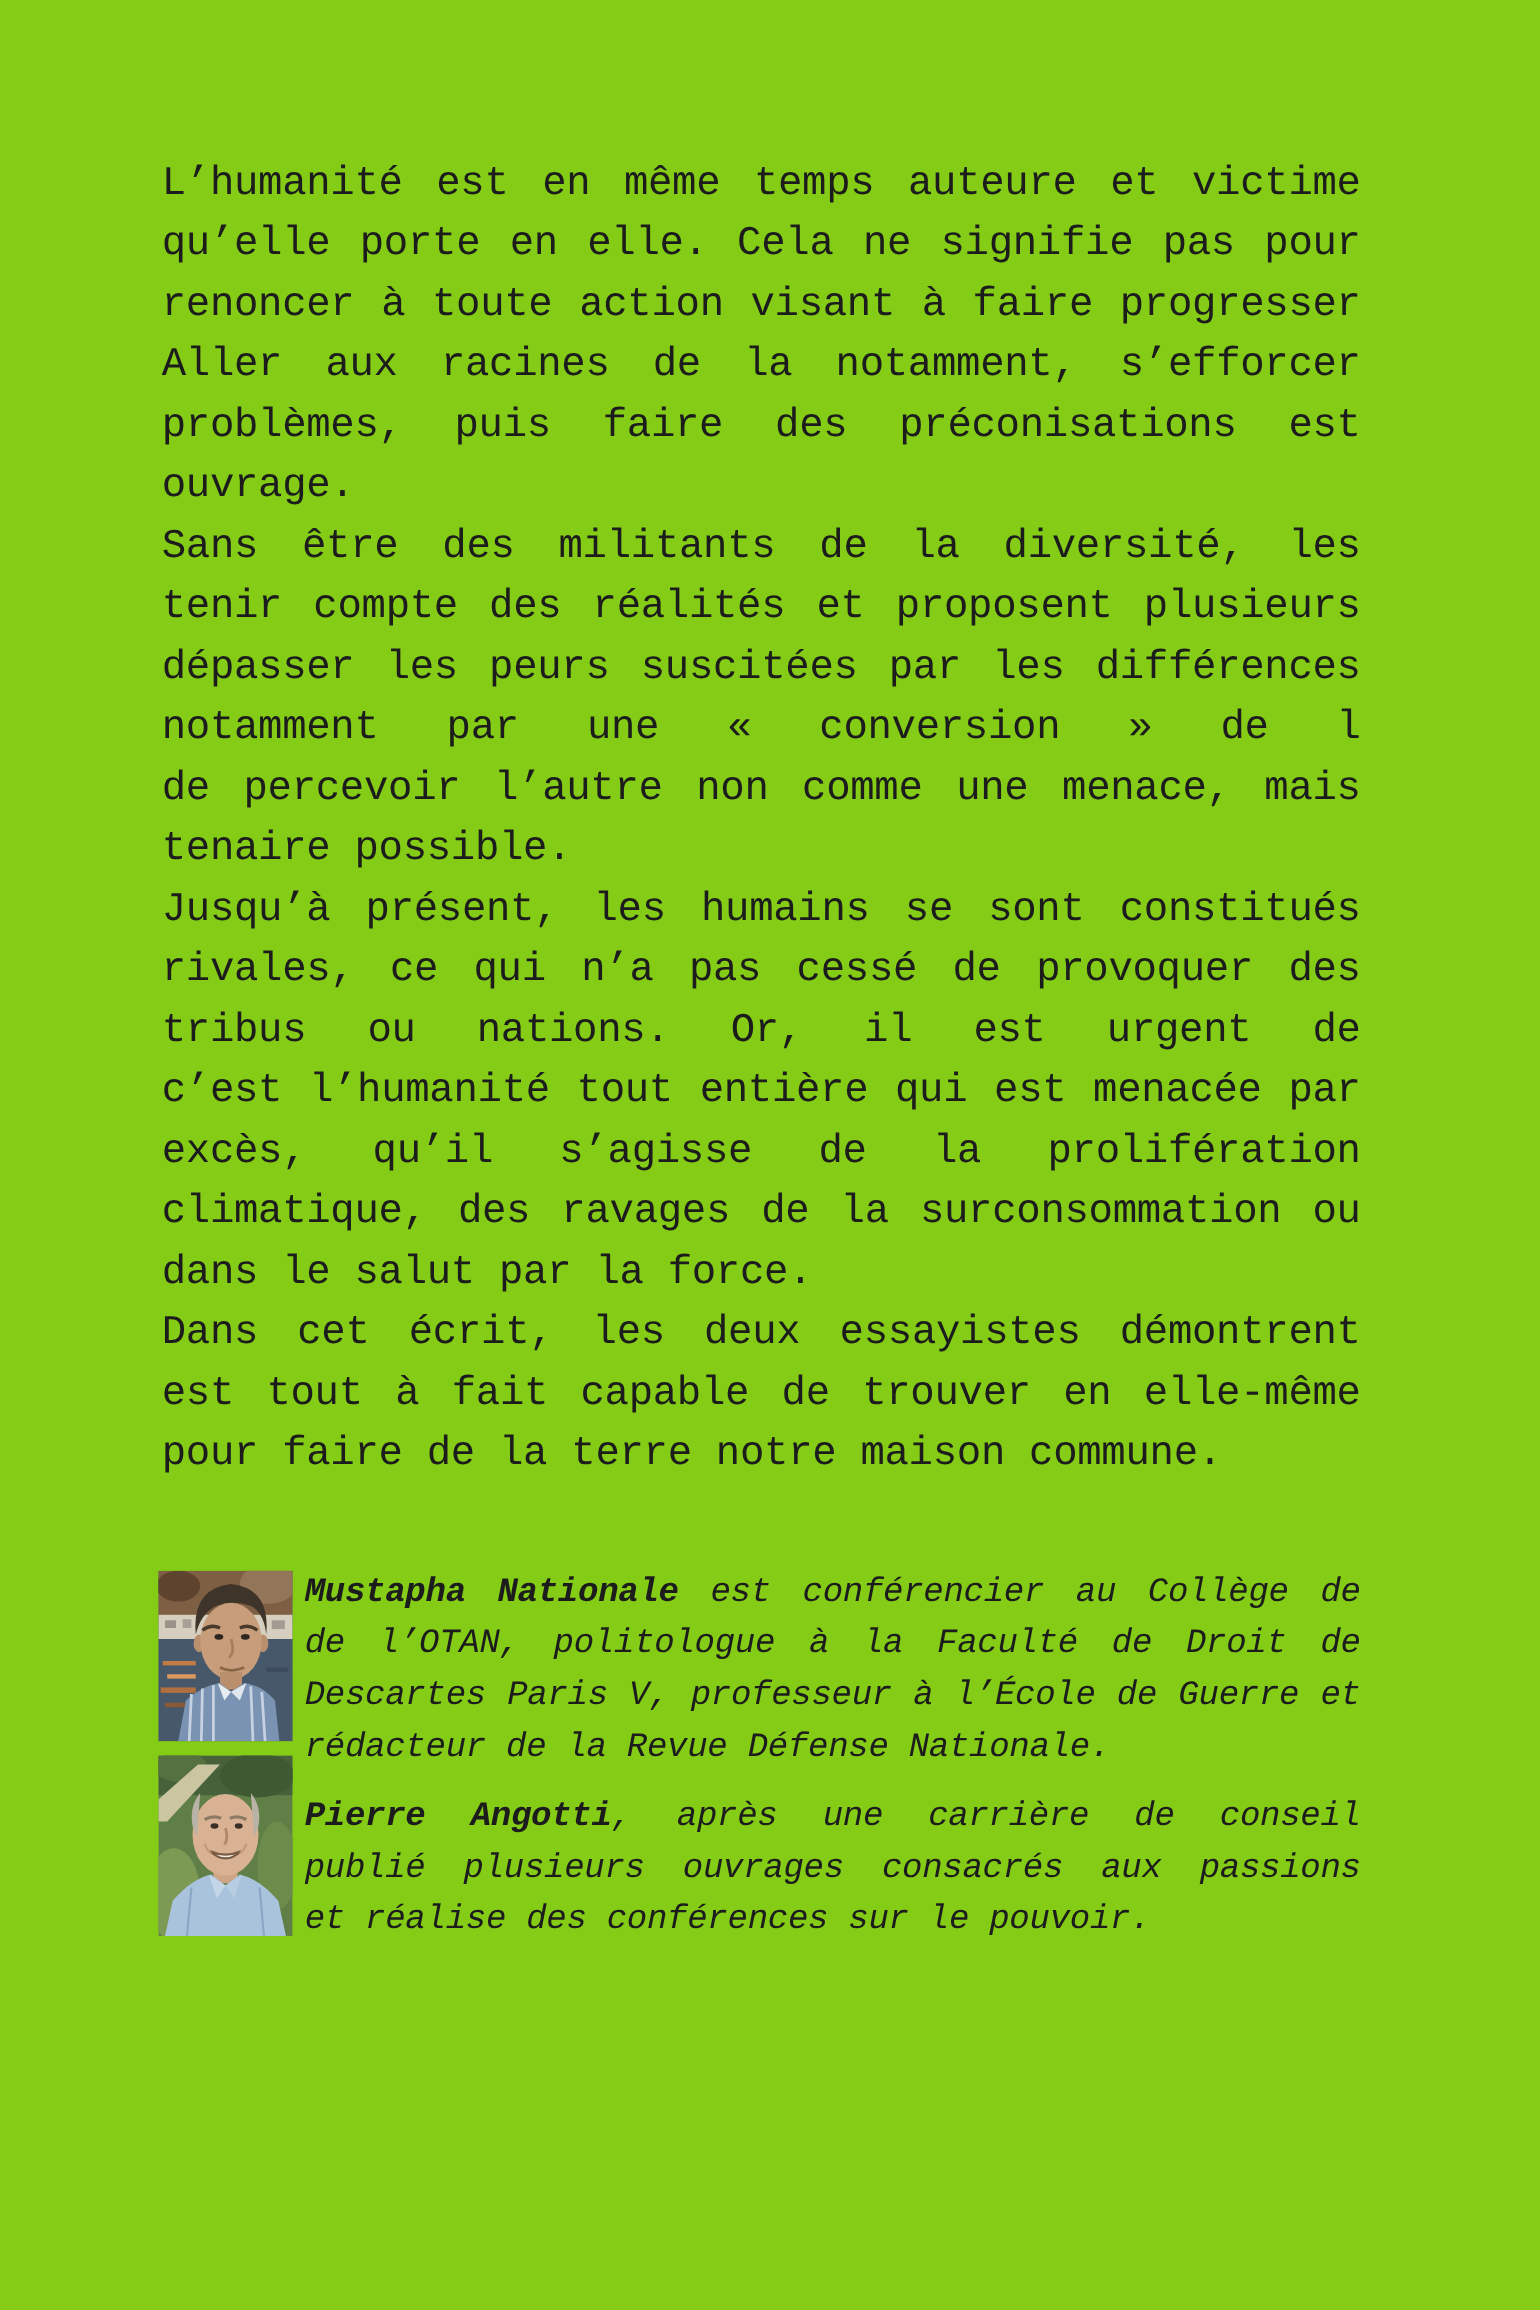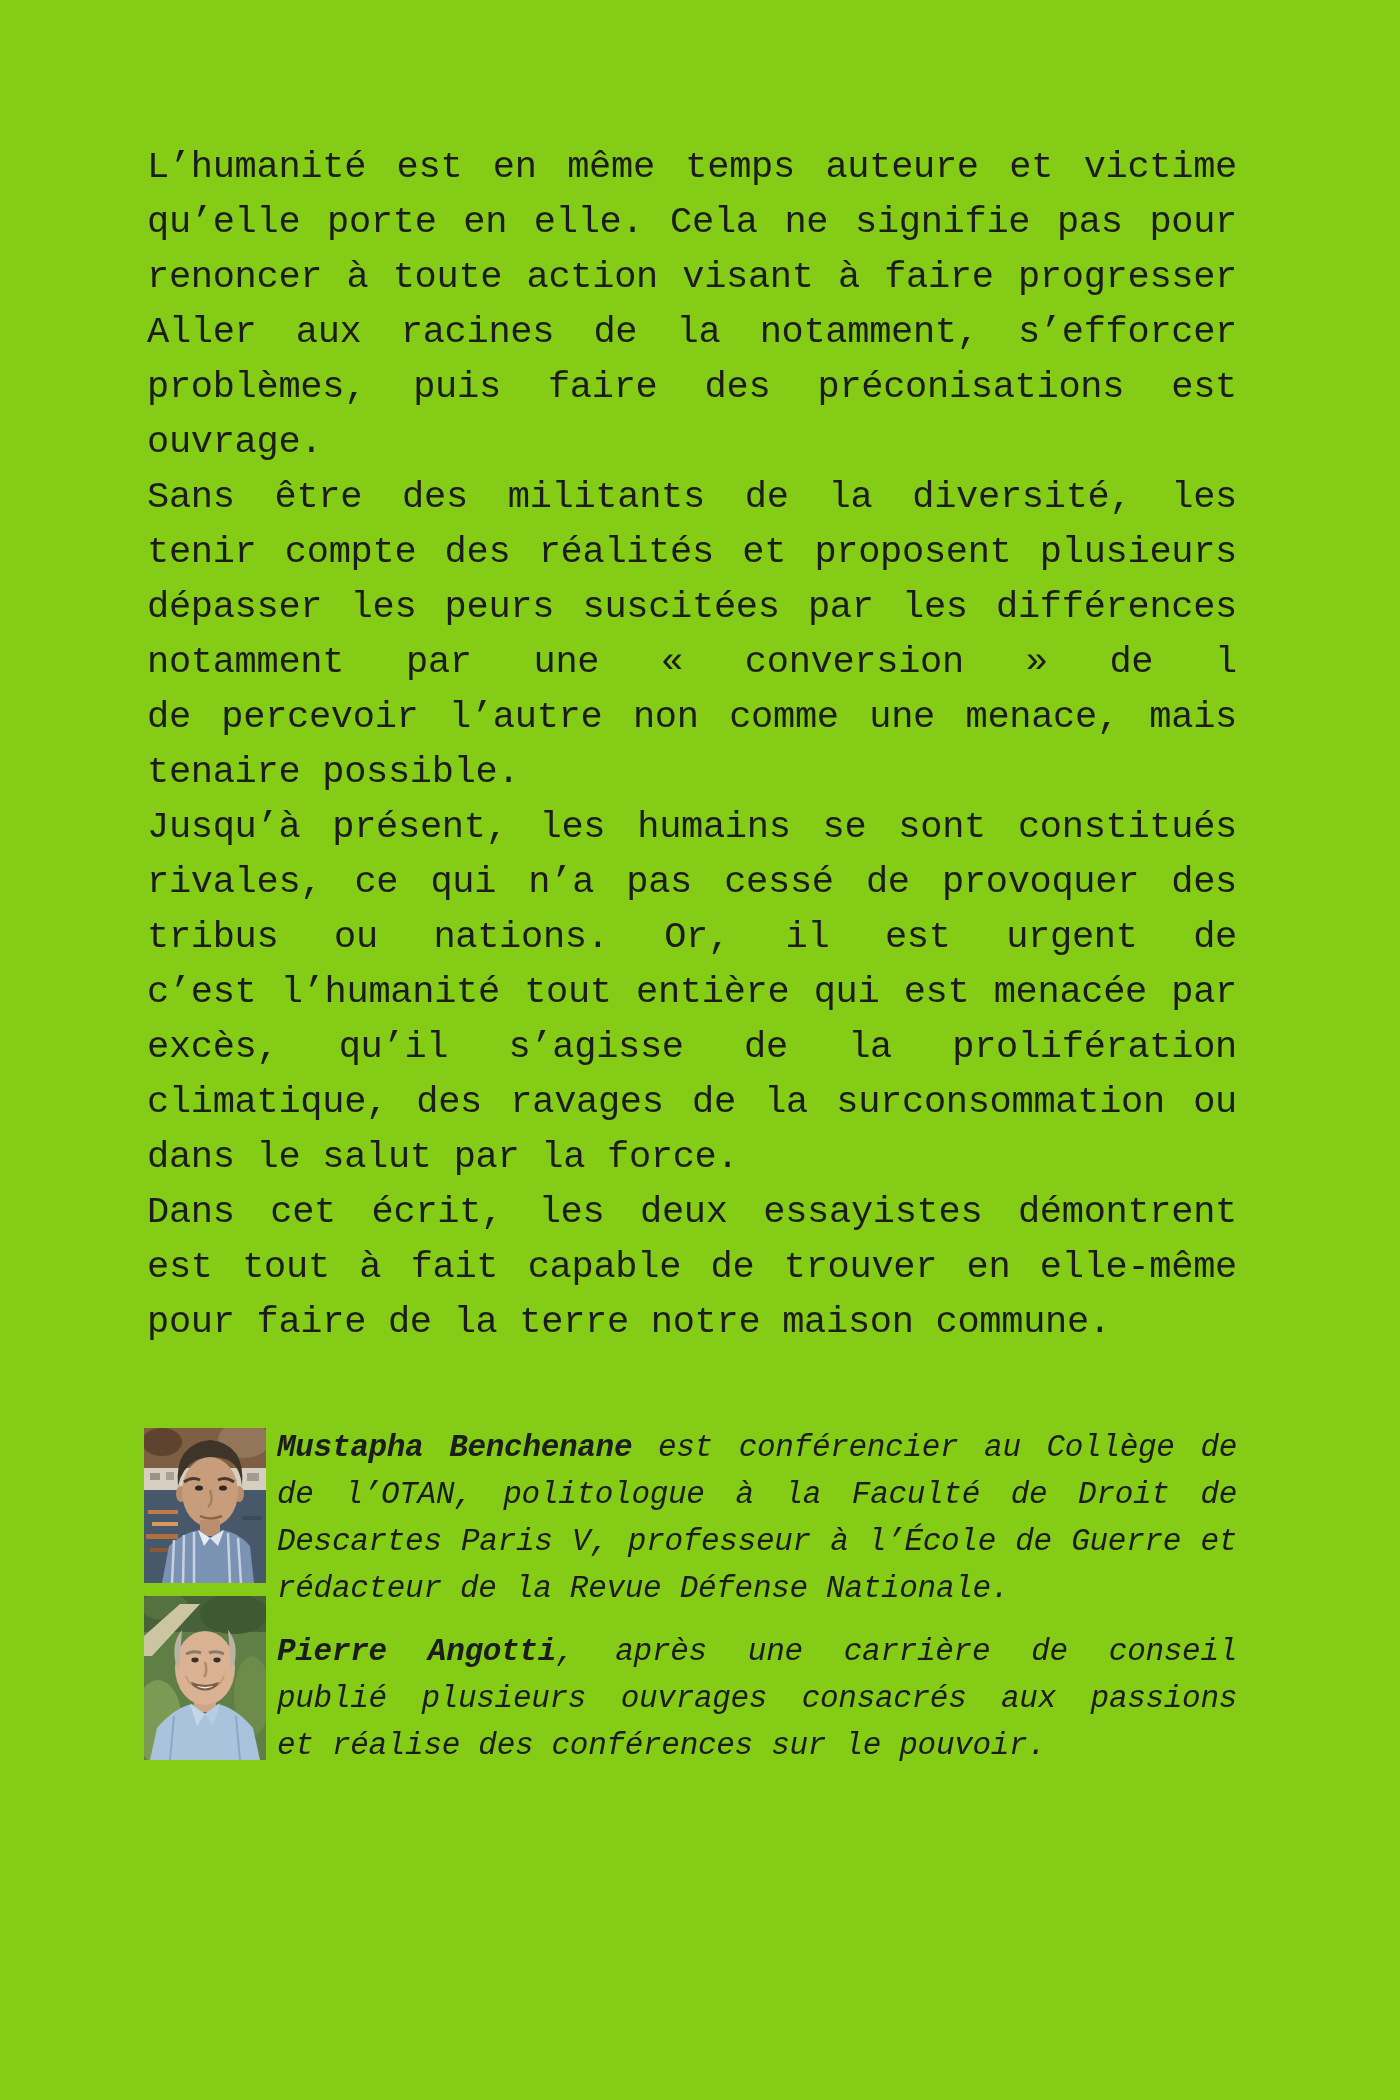--- a/index.html
+++ b/index.html
@@ -118,21 +118,21 @@
         <path d="M56,88 Q66,93 78,88" stroke="#8a6546" stroke-width="2.5" fill="none"></path>
         <rect x="56" y="92" width="20" height="16" fill="#b98f6d"></rect>
         <path d="M18,155 L25,118 Q40,104 56,102 L66,110 L78,102 Q94,104 106,118 L110,155 Z" fill="#7b93b3"></path>
         <path d="M30,112 L28,155 M40,107 L39,155 M50,104 L50,155 M84,105 L86,155 M94,110 L97,155" stroke="#c6d2e2" stroke-width="2.5" fill="none"></path>
         <path d="M54,102 L66,110 L60,118 Z" fill="#e8edf2"></path>
         <path d="M80,102 L66,110 L74,118 Z" fill="#dfe6ee"></path>
       </svg>
     </figure>
 
     <div class="bio bio-1" id="bio-0">
-        <div class="line"><b>Mustapha Benchenane</b><span> est conférencier au Collège de défense</span></div>
+        <div class="line"><b>Mustapha Nationale</b><span> est conférencier au Collège de défense</span></div>
         <div class="line">de l’OTAN, politologue à la Faculté de Droit de l’Université René</div>
         <div class="line">Descartes Paris V, professeur à l’École de Guerre et rédacteur</div>
         <div class="line last">rédacteur de la Revue Défense Nationale.</div>
       </div>
 
     <figure class="photo photo-2">
       <svg viewBox="0 0 122 164" preserveAspectRatio="none" aria-hidden="true">
         <rect x="0" y="0" width="122" height="164" fill="#5f7f46"></rect>
         <rect x="0" y="0" width="122" height="36" fill="#47623a"></rect>
         <ellipse cx="90" cy="18" rx="34" ry="20" fill="#3f5a33"></ellipse>

